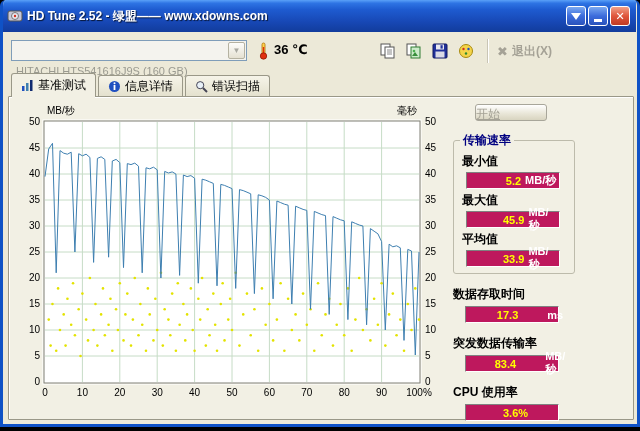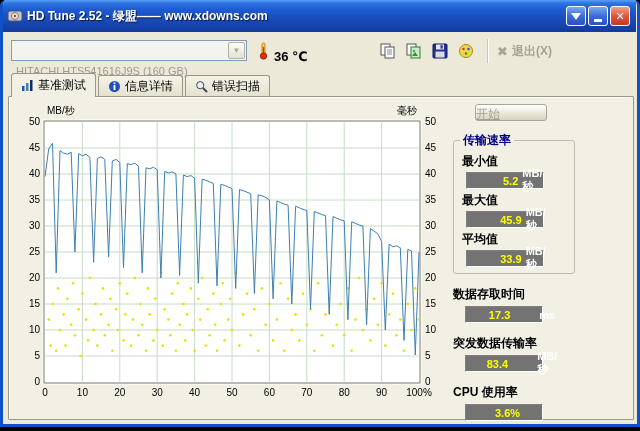--- a/index.html
+++ b/index.html
@@ -27,21 +27,21 @@
   
   .client { position:absolute; left:0; right:0; top:24px; bottom:0; }
   
   .combo { position:absolute; left:8px; top:16px; width:236px; height:21px; background:#F4F3EE;
            border:1px solid #7F9DB9; display:flex; align-items:center; }
   .combo-text { flex:1; font-size:11px; color:#9a9a90; padding-left:4px; white-space:nowrap; overflow:hidden;margin-top:40px; }
   .combo-arrow { width:17px; height:17px; margin-right:1px; background:linear-gradient(180deg,#FDFDFB,#E5E1D2);
                  border:1px solid #B5B2A1; border-radius:2px; color:#A8A8A0; font-size:8px;
                  display:flex; align-items:center; justify-content:center; }
   
-  .temp { position:absolute; left:254px; top:18px; display:flex; align-items:flex-end; gap:4px; }
+  .temp { position:absolute; left:254px; top:18px; display:flex; align-items:flex-start; gap:4px; }
   .temp-text { font-size:13px; font-weight:bold; color:#000; }
   
   .toolbtns { position:absolute; left:372px; top:14px; display:flex; align-items:center; }
   .toolbtn { width:26px; height:26px; display:flex; align-items:center; justify-content:center;
              border:1px solid transparent; border-radius:2px; }
   .tb-sep { width:2px; height:24px; margin:0 8px; border-left:1px solid #C9C5B5; border-right:1px solid #fff; }
   .exit-btn { display:flex; align-items:center; gap:4px; color:#A5A296; font-size:12px; font-weight:bold; }
   .exit-x { color:#A5A296; font-size:13px; font-weight:bold; }
   
   .tabs { position:absolute; left:8px; top:49px; display:flex; z-index:3; }
@@ -56,21 +56,21 @@
   
   #chart-svg { position:absolute; left:10px; top:80px; }
   
   .rightcol { position:absolute; left:450px; top:80px; width:122px; }
   .start-btn { display:block; margin-left:22px; width:72px; height:17px; border:1px solid #A8A69A;
                border-radius:3px; background:linear-gradient(180deg,#FFFFFF,#E8E5D6 60%,#D8D4C0);
                color:#A5A296; font-size:12px; text-align:left; line-height:19px;text-decoration:underline; }
   fieldset.speedgrp { margin-top:11px; border:1px solid #BDBBAB; border-radius:3px; padding:1px 6px 6px 6px; }
   fieldset.speedgrp legend { font-size:12px; font-weight:bold; color:#000080; padding:0 3px; }
   .stat-label { font-size:12px; font-weight:bold; color:#000; margin:3px 0 2px 2px; }
-  .vbox { width:78px; height:17px; margin-left:6px; background:#737373;
+  .vbox { width:94px; height:17px; margin-left:6px; background:#be185d;
           border-top:1px solid #808080; border-left:1px solid #808080;
           border-bottom:1px solid #fff; border-right:1px solid #fff;
           display:flex; align-items:center; justify-content:center; gap:4px;
           font-size:11px; font-weight:bold;padding-left:36px; }
   .vbox .val { color:#FFFF00; }
   .vbox .unit { color:#FFFFFF; }
   .extra { margin-top:12px; }
   .extra .stat-label { margin-left:0; }
   .extra .vbox { margin-left:12px; margin-top:3px;gap:29px; }
 </style>

